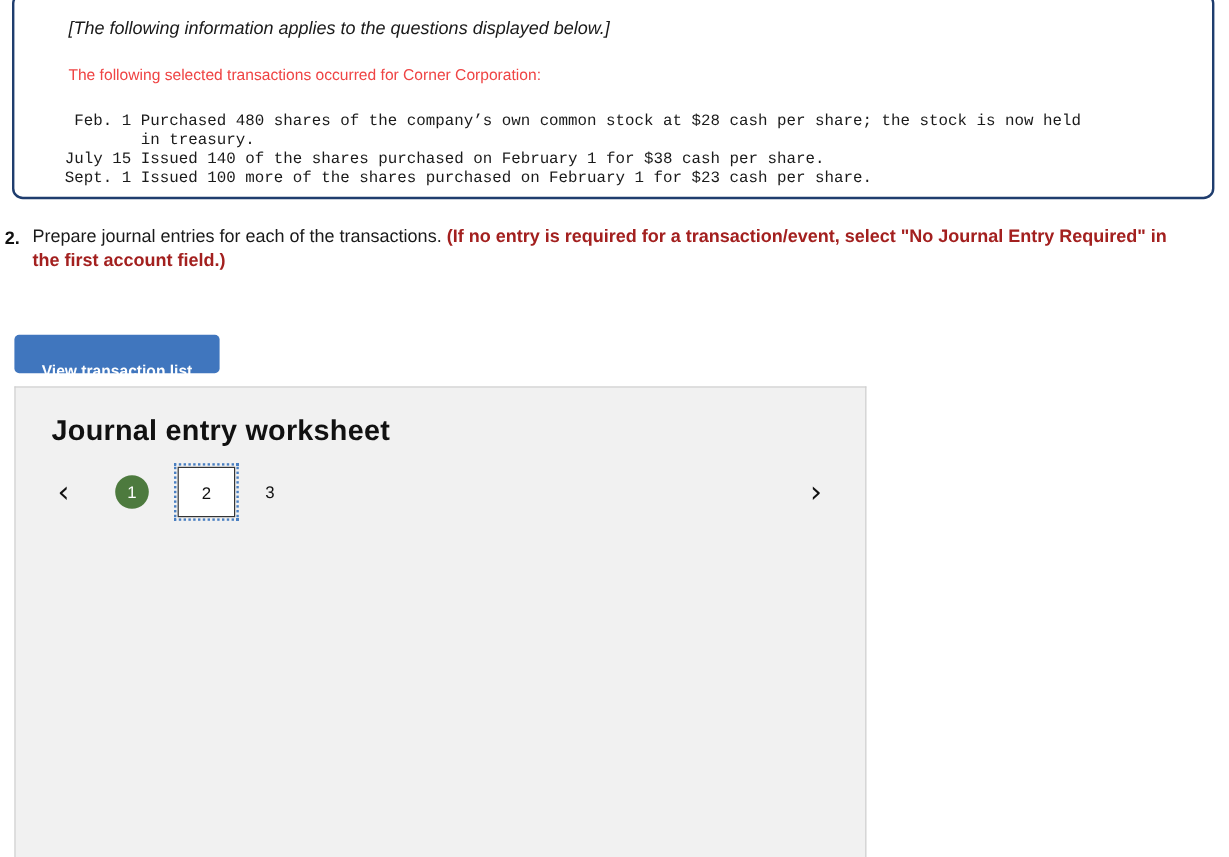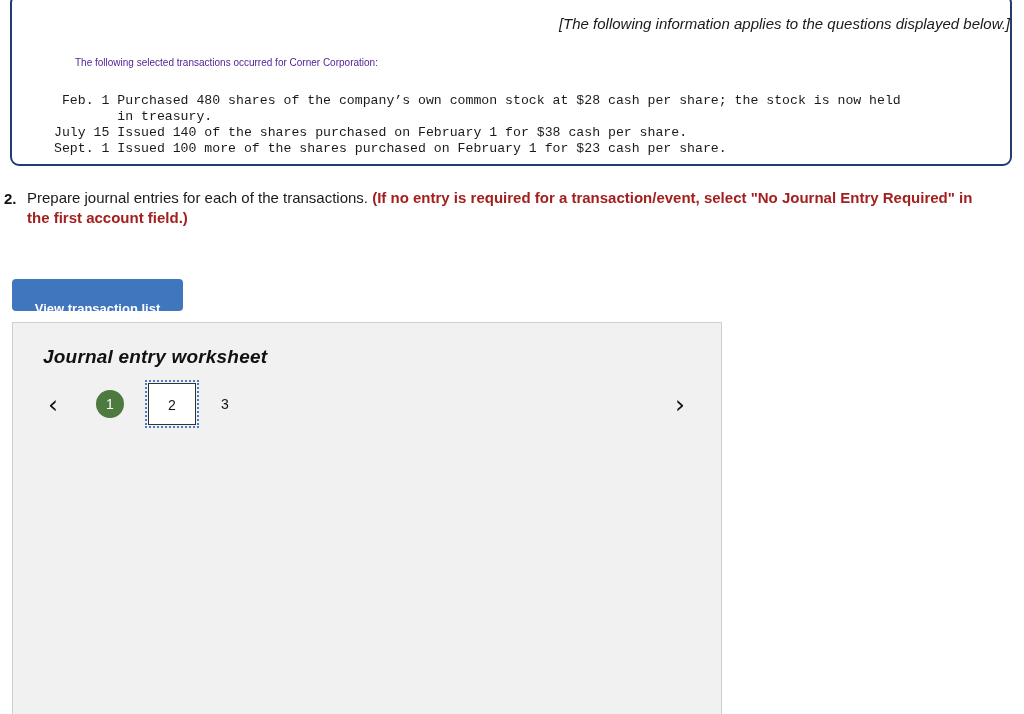--- a/index.html
+++ b/index.html
@@ -24,28 +24,26 @@
     border-radius: 9px;
     background: #ffffff;
     padding: 10px 0 0 0;
   }
   .info-italic {
     font-size: 15px;
     font-style: italic;
     color: #1a1a1a;
     padding: 8px 0 0 45px;
     line-height: 20px;
-    text-align: right;
   }
   .info-lead {
-    font-size: 10px;
-    color: #4c1d95;
+    font-size: 13px;
+    color: #ef4444;
     padding: 19px 0 0 45px;
     line-height: 20px;
-    margin-left: 18px;
   }
   .txn-block {
     font-family: "Liberation Mono", "DejaVu Sans Mono", monospace;
     font-size: 13.2px;
     line-height: 16px;
     color: #1a1a1a;
     white-space: pre;
     padding: 20px 0 0 42px;
     letter-spacing: 0px;
   }
@@ -103,26 +101,25 @@
     left: 12px;
     top: 322px;
     width: 710px;
     height: 400px;
     background: #f1f1f1;
     border: 1px solid #cfcfcf;
     border-bottom: none;
     overflow: hidden;
   }
   .ws-title {
-    font-size: 19px;
+    font-size: 24px;
     font-weight: bold;
     color: #111;
     padding: 23px 16px 0 30px;
     letter-spacing: 0.2px;
-    font-style: italic;
   }
 
   
   .pager {
     position: relative;
     height: 48px;
     margin-top: 12px;
   }
   .pg-arrow {
     position: absolute;

